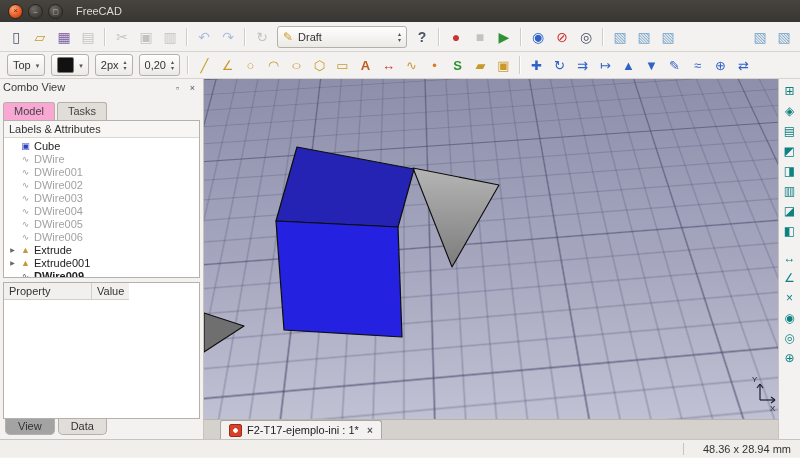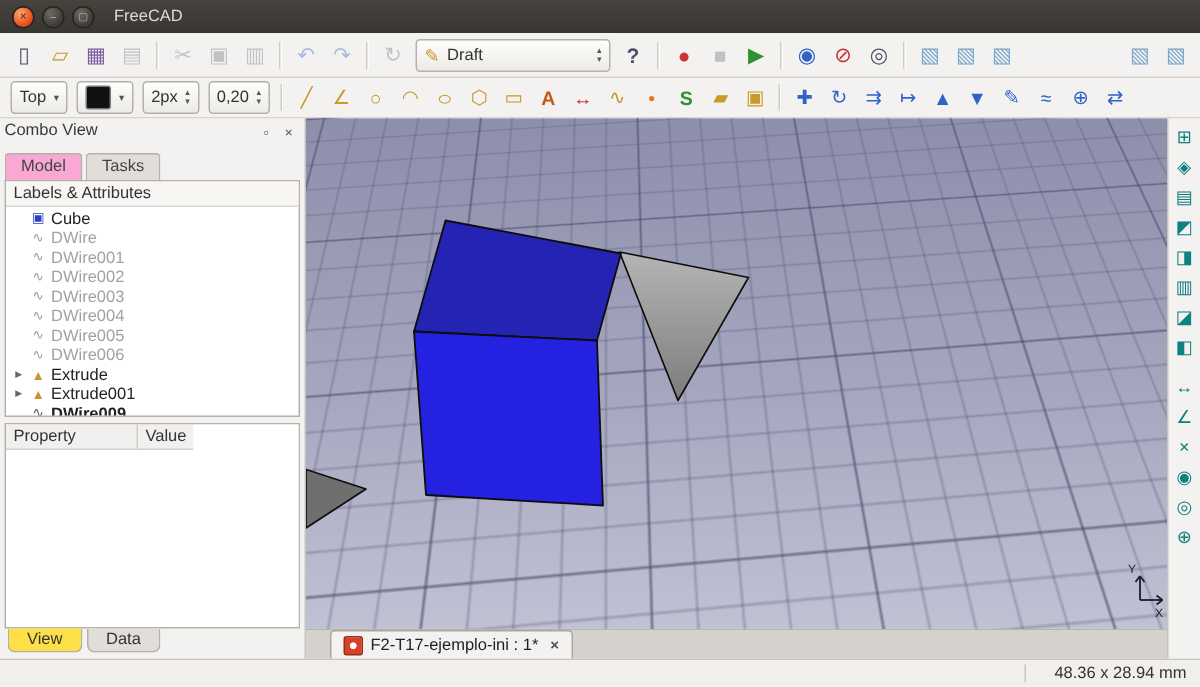--- a/index.html
+++ b/index.html
@@ -49,21 +49,21 @@
   .cubec{color:#2b3fbf}.wirec{color:#9d9d9d}.extrc{color:#c89632}.wiresel{color:#555}
   .tlabel{color:#222;white-space:nowrap}
   .dim .tlabel{color:#a2a2a2}
   .bold{font-weight:bold}
   .propwrap{flex:1;display:flex;flex-direction:row;border:1px solid #b4b1ab;background:#fff;margin-top:4px;min-height:0}
   .prophdr{display:flex;height:17px;background:#f1f0ee;border-bottom:1px solid #d2cfca;box-sizing:border-box}
   .propcell{padding:2px 5px;color:#333;box-sizing:border-box}
   .propcell.first{width:88px;border-right:1px solid #d2cfca}
   .propbody{flex:1;background:#fff}
   .btabs{display:flex;height:20px;align-items:flex-start;padding-left:2px}
-  .btab{padding:1px 12px 2px;border:1px solid #b4b1ab;border-top:none;border-radius:0 0 5px 5px;background:#fde047;color:#333;margin-right:3px;cursor:default}
+  .btab{padding:1px 12px 2px;border:1px solid #b4b1ab;border-top:none;border-radius:0 0 5px 5px;background:#a3a3a3;color:#333;margin-right:3px;cursor:default}
   .btab.inactive{background:#e1deda}
   
   .center{flex:1;display:flex;flex-direction:column;min-width:0}
   .viewport{position:relative;flex:1;overflow:hidden;background:linear-gradient(180deg,#8d8fab 0%,#a5a6be 52%,#c1c1d4 100%)}
   .grid{position:absolute;left:-463px;top:-480px;width:1500px;height:1250px;
     background-image:
       linear-gradient(rgba(80,82,114,.30) 1px,transparent 1px),
       linear-gradient(90deg,rgba(80,82,114,.30) 1px,transparent 1px),
       linear-gradient(rgba(66,68,100,.48) 1px,transparent 1px),
       linear-gradient(90deg,rgba(66,68,100,.48) 1px,transparent 1px);

